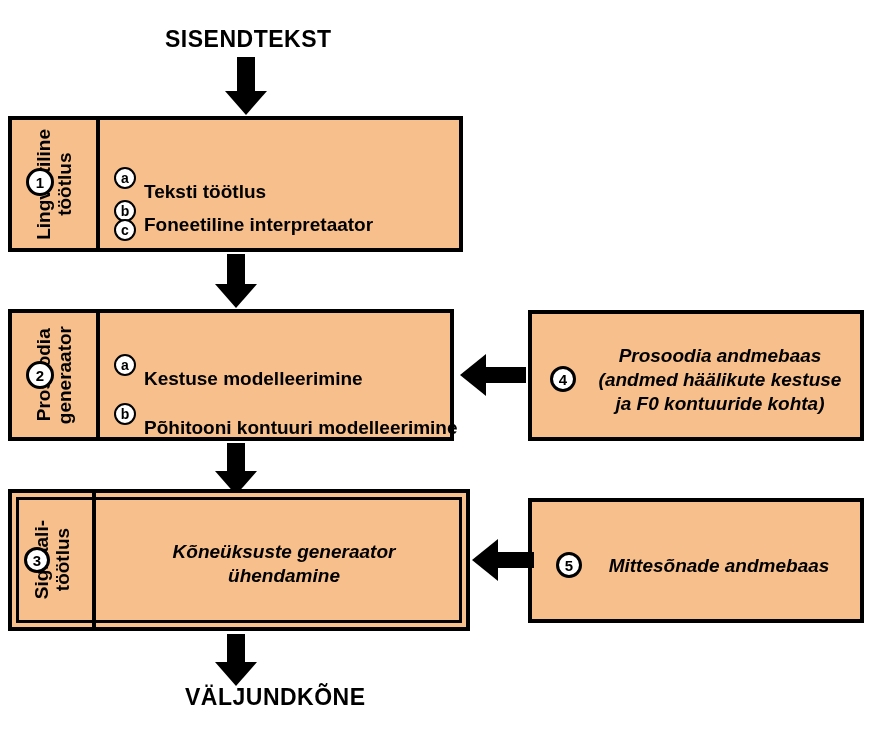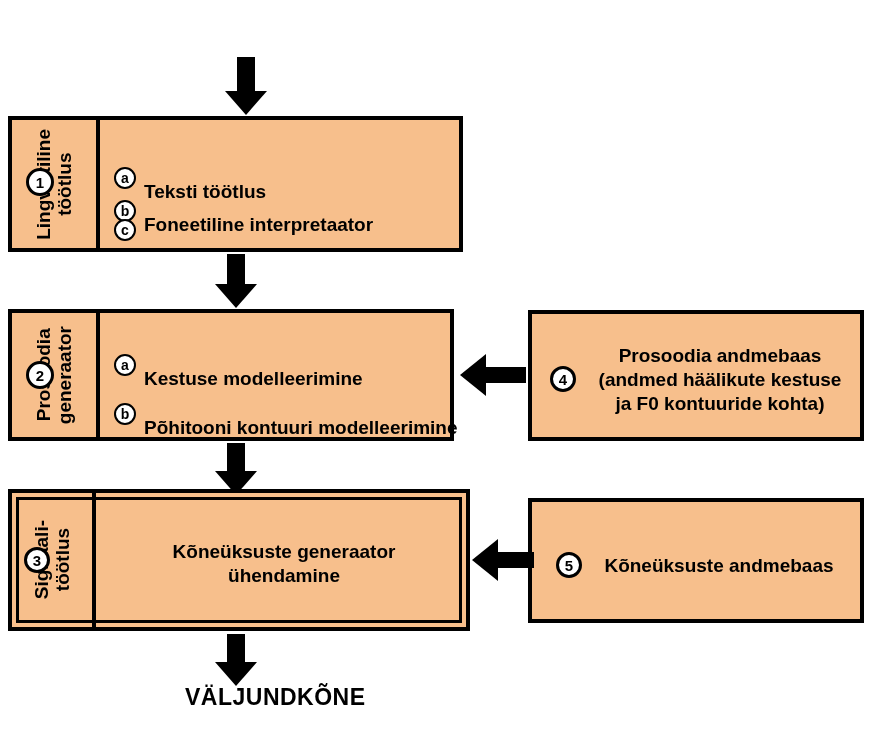--- a/index.html
+++ b/index.html
@@ -103,20 +103,21 @@
   }
 
   .center-text {
     position: absolute;
     font-size: 19px;
     font-weight: bold;
     color: #000000;
     text-align: center;
     line-height: 1.25;
     white-space: pre-line;
+    font-style: italic;
   }
 
   
   .arrow-down { position: absolute; }
   .arrow-down .shaft {
     position: absolute;
     left: 50%;
     transform: translateX(-50%);
     top: 0;
     width: 18px;
@@ -154,20 +155,21 @@
     border-top: 21px solid transparent;
     border-bottom: 21px solid transparent;
     border-right: 26px solid #000000;
   }
 </style>
 </head>
 <body>
 
 <div id="canvas">
 
+  <div class="abs title-text" style="left:165px; top:26px;">SISENDTEKST</div>
 
   <div class="arrow-down" style="left:216px; top:57px; width:60px; height:58px;">
     <div class="shaft" style="height:34px;"></div>
     <div class="head"></div>
   </div>
 
   <div class="abs box" style="left:8px; top:116px; width:455px; height:136px;">
     <div class="vstrip" style="width:88px;">
       <div class="vlabel">Lingvistiline
 töötlus</div>
@@ -232,21 +234,21 @@
       <div class="vlabel">Signaali-
 töötlus</div>
     </div>
     <div class="circle-num abs" style="left:12px; top:54px; width:26px; height:26px; z-index:3;">3</div>
     <div class="center-text" style="left:92px; top:47px; width:360px; z-index:3;">Kõneüksuste generaator
 ühendamine</div>
   </div>
 
   <div class="abs box" style="left:528px; top:498px; width:336px; height:125px;">
     <div class="circle-num abs" style="left:24px; top:50px; width:26px; height:26px;">5</div>
-    <div class="center-text" style="left:58px; top:52px; width:258px;">Kõneüksuste andmebaas</div>
+    <div class="center-text" style="left:58px; top:52px; width:258px;">Mittesõnade andmebaas</div>
   </div>
 
   <div class="arrow-left" style="left:472px; top:538px; width:62px; height:44px;">
     <div class="shaft" style="width:44px;"></div>
     <div class="head"></div>
   </div>
 
   <div class="arrow-down" style="left:206px; top:634px; width:60px; height:52px;">
     <div class="shaft" style="height:28px;"></div>
     <div class="head"></div>

